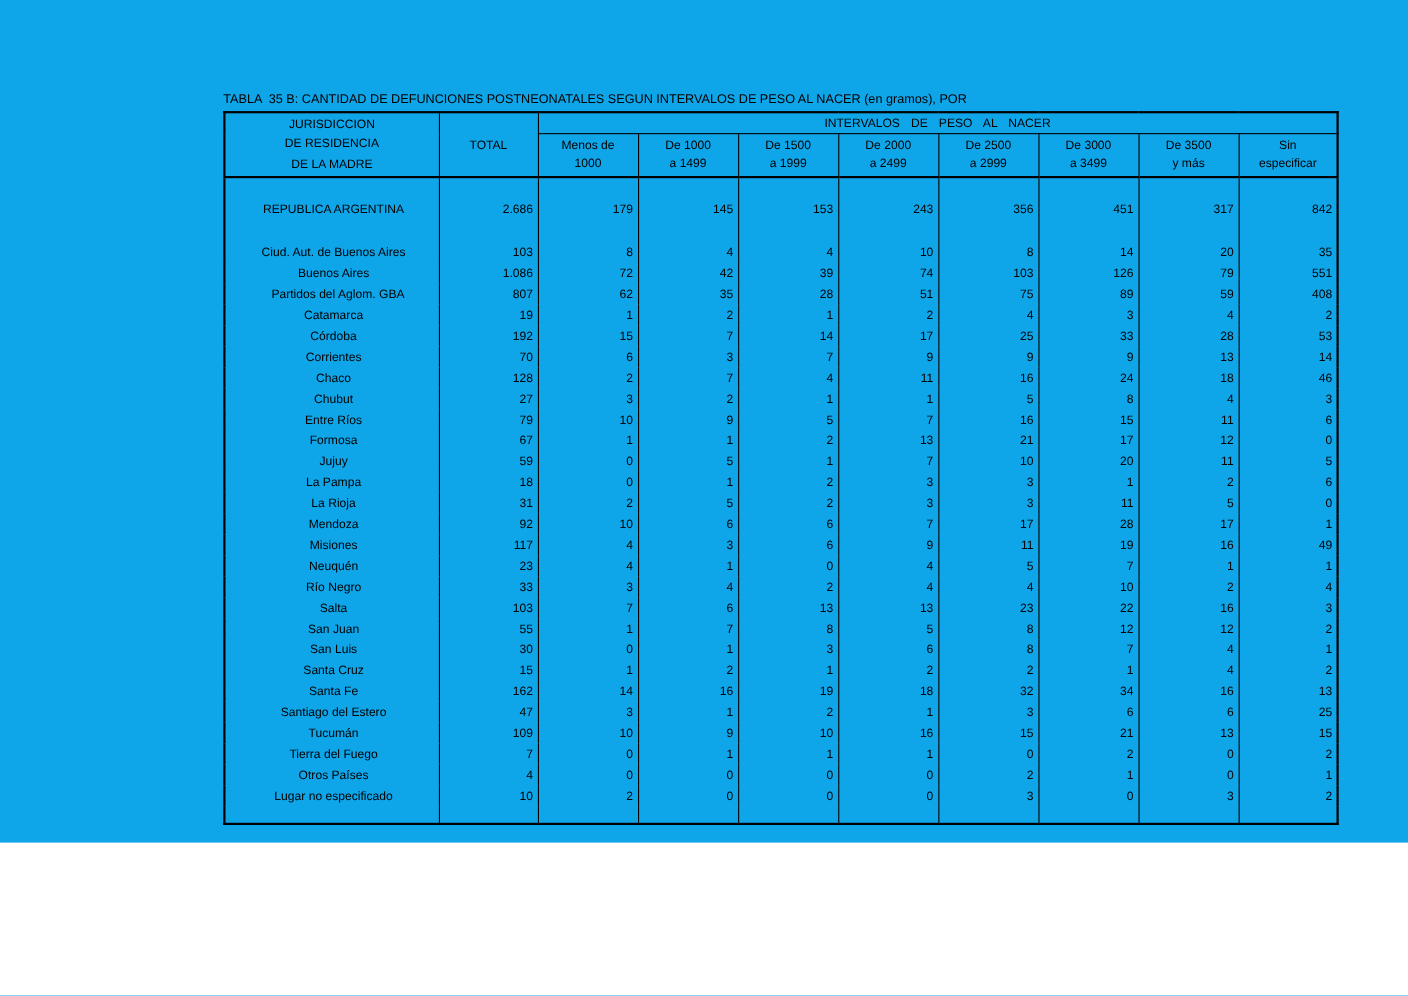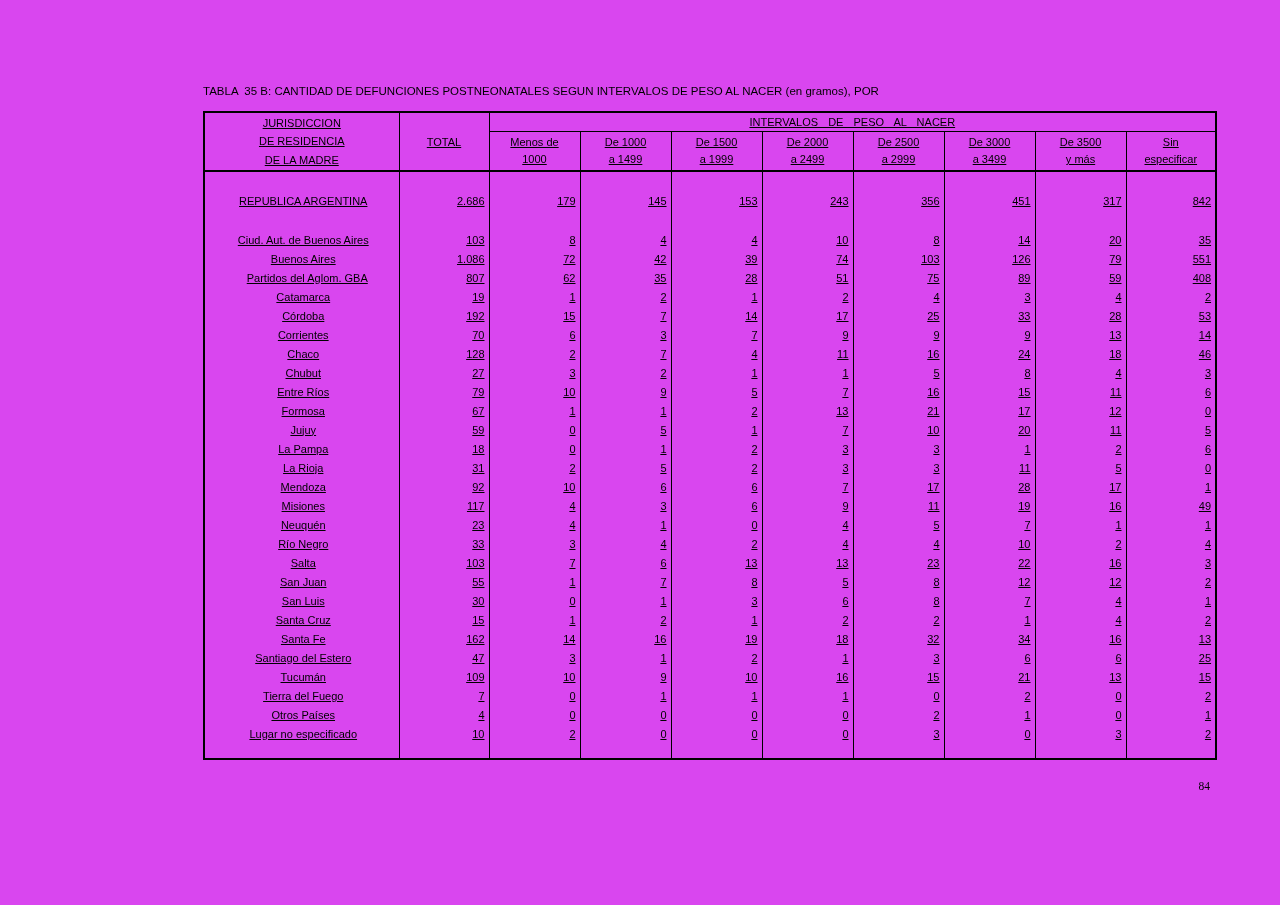--- a/index.html
+++ b/index.html
@@ -4,40 +4,39 @@
 <style>
   html, body { margin: 0; padding: 0; }
   body {
     width: 1280px; height: 905px;
     background: #ffffff;
     font-family: "Liberation Sans", sans-serif;
     color: #000;
   }
   .page {
     position: relative;
-    width: 1280px; height: 905px;
-    background: #d946ef;
+    width: 1280px; height: 766px;
+    background: #0ea5e9;
     overflow: hidden;
   }
   .title-block {
     position: absolute;
     left: 203px; top: 44px;
     font-size: 11.5px;
     line-height: 19px;
     white-space: pre;
   }
   table.stats {
     position: absolute;
-    left: 203px; top: 111px;
+    left: 203px; top: 101px;
     width: 1012px;
     border-collapse: collapse;
     table-layout: fixed;
     border: 2px solid #000;
     font-size: 11px;
-    text-decoration: underline;
   }
   table.stats th, table.stats td {
     padding: 0;
     font-weight: normal;
     overflow: hidden;
     white-space: nowrap;
   }
   
   thead th { text-align: center; vertical-align: middle; }
   th.jurisdiction-head {

